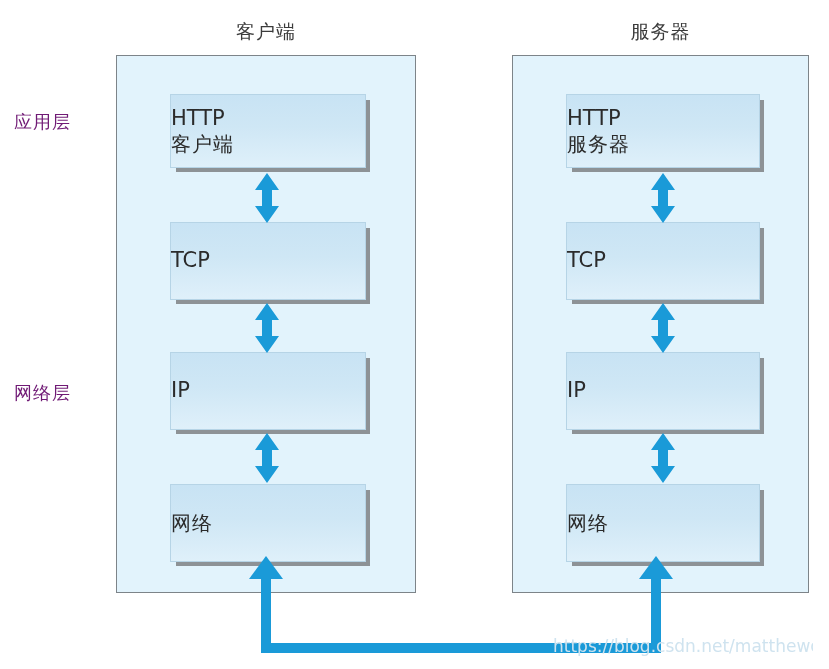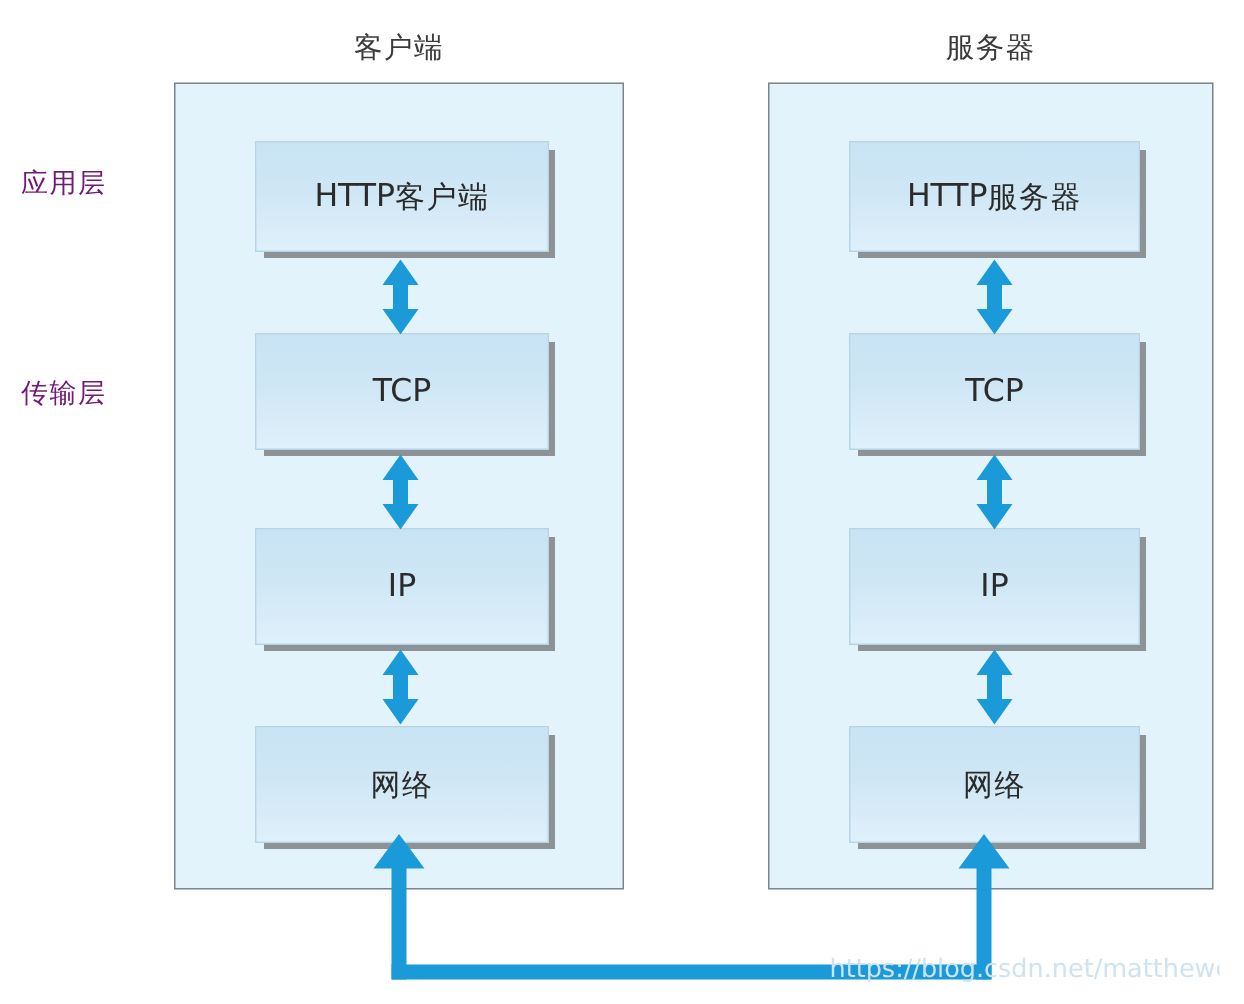--- a/index.html
+++ b/index.html
@@ -59,22 +59,22 @@
   #host-client { left: 116px; width: 300px; }
   #host-server { left: 512px; width: 297px; }
 
   
   .layer-box {
     position: absolute;
     box-sizing: border-box;
     background: linear-gradient(to bottom, #c8e3f4 0%, #cfe7f5 45%, #dff0fa 100%);
     border: 1px solid #b6d4e6;
     display: flex;
-    flex-direction: row;
-    align-items: center;
+    flex-direction: column;
+    align-items: flex-start;
     justify-content: center;
     line-height: 1.22;
     font-size: 21px;
     color: #2b2b2b;
     font-family: "DejaVu Sans", "Liberation Sans", sans-serif;
     box-shadow: 5px 5px 0 -1px #8d9296;
   }
   .layer-box .ln {
     display: block;
     white-space: nowrap;
@@ -135,21 +135,21 @@
 </style>
 </head>
 <body>
 
 <div id="canvas">
 
   <div class="col-title" id="title-client">客户端</div>
   <div class="col-title" id="title-server">服务器</div>
 
   <div class="row-label" id="label-0">应用层</div>
-  <div class="row-label" id="label-1">传输层</div>
+  <div class="row-label" id="label-2">网络层</div>
 
   <div class="host" id="host-client"></div>
   <div class="host" id="host-server"></div>
 
   <div class="layer-box" id="box-c0">
     <span class="ln">HTTP</span>
     <span class="ln cjk">客户端</span>
   </div>
   <div class="layer-box" id="box-c1">
     <span class="ln">TCP</span>

